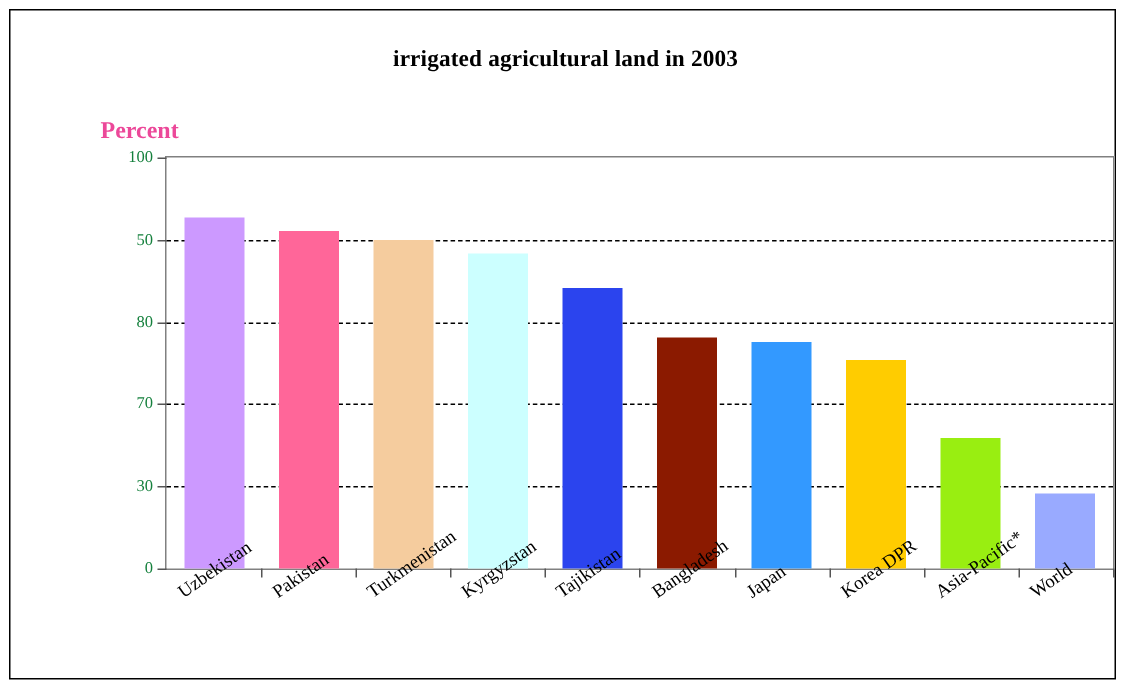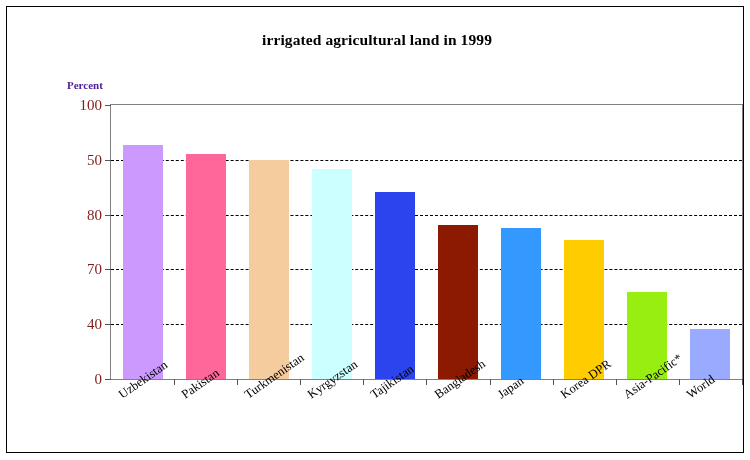--- a/index.html
+++ b/index.html
@@ -36,22 +36,22 @@
     line-height: 22px;
     color: #000000;
     letter-spacing: 0.1px;
   }
 
   #y-axis-label {
     position: absolute;
     left: 60px;
     top: 72px;
     font-weight: bold;
-    font-size: 11px;
-    color: #4c1d95;
+    font-size: 16px;
+    color: #ec4899;
   }
 
   
   #plot-area {
     position: absolute;
     left: 103px;
     top: 97px;
     width: 631px;
     height: 274px;
     border: 1px solid #808080;
@@ -73,22 +73,22 @@
     width: 6px;
     height: 0;
     border-top: 1px solid #555555;
   }
 
   .y-tick-label {
     position: absolute;
     right: 100%;
     margin-right: 9px;
     transform: translateY(-50%);
-    font-size: 15px;
-    color: #7f1d1d;
+    font-size: 11px;
+    color: #15803d;
     white-space: nowrap;
   }
 
   #bars {
     position: absolute;
     left: 0;
     top: 0;
     right: 0;
     bottom: 0;
   }
@@ -132,21 +132,21 @@
     width: 631px;
     height: 80px;
   }
 </style>
 </head>
 <body>
 
 <div id="frame">
 
   <div id="chart-title">
-    <div>irrigated agricultural land in 1999</div>
+    <div>irrigated agricultural land in 2003</div>
   </div>
 
   <div id="y-axis-label">Percent</div>
 
   <div id="plot-area">
     <div id="gridlines">
         <div class="gridline" style="top: 54.8px;"></div>
         <div class="gridline" style="top: 109.6px;"></div>
         <div class="gridline" style="top: 164.4px;"></div>
         <div class="gridline" style="top: 219.2px;"></div>
@@ -154,21 +154,21 @@
     <div id="yticks">
         <div class="axis-tick" style="top: 0px;"></div>
         <div class="y-tick-label" style="top: 0px;">100</div>
         <div class="axis-tick" style="top: 54.8px;"></div>
         <div class="y-tick-label" style="top: 54.8px;">50</div>
         <div class="axis-tick" style="top: 109.6px;"></div>
         <div class="y-tick-label" style="top: 109.6px;">80</div>
         <div class="axis-tick" style="top: 164.4px;"></div>
         <div class="y-tick-label" style="top: 164.4px;">70</div>
         <div class="axis-tick" style="top: 219.2px;"></div>
-        <div class="y-tick-label" style="top: 219.2px;">40</div>
+        <div class="y-tick-label" style="top: 219.2px;">30</div>
         <div class="axis-tick" style="top: 274px;"></div>
         <div class="y-tick-label" style="top: 274px;">0</div>
       </div>
     <div id="bars">
         <div class="bar-slot" style="left: 0px; width: 63.1px;">
           <div class="bar" title="Uzbekistan: 85.5" style="height: 234.27px; background: rgb(204, 153, 255);"></div>
           <div class="x-tick" style="left: 63.1px;"></div>
         </div>
         <div class="bar-slot" style="left: 63.1px; width: 63.1px;">
           <div class="bar" title="Pakistan: 82.2" style="height: 225.228px; background: rgb(255, 102, 153);"></div>

